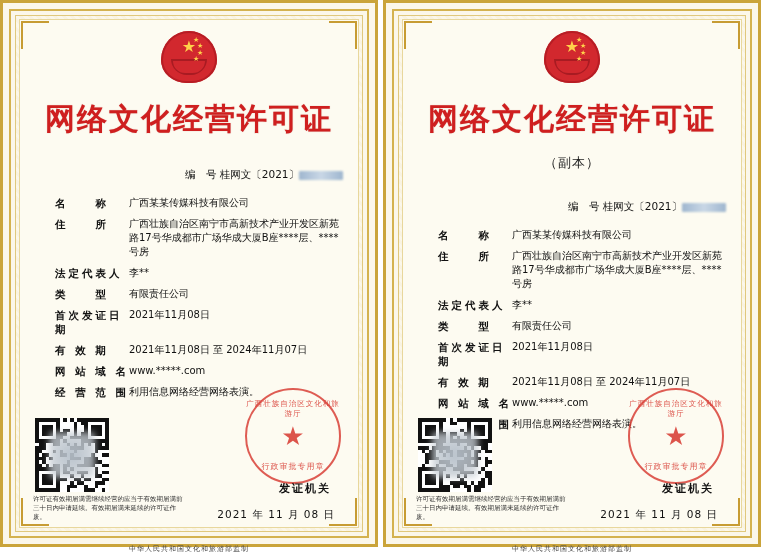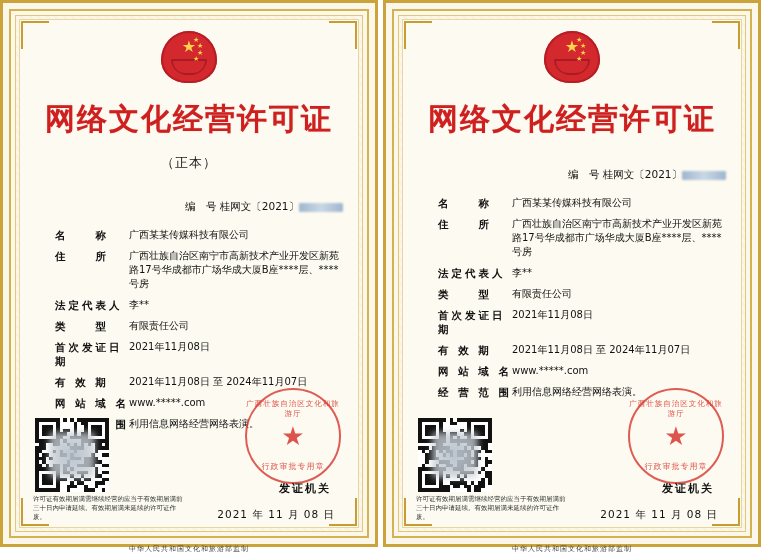--- a/index.html
+++ b/index.html
@@ -295,21 +295,20 @@
           <div class="bigstar">★</div>
           <div class="smallstars">
             <span style="left:28px;top:0px;">★</span>
             <span style="left:32px;top:6px;">★</span>
             <span style="left:32px;top:13px;">★</span>
             <span style="left:28px;top:19px;">★</span>
           </div>
         </div>
 
         <div class="title">网络文化经营许可证</div>
-        <div class="subtitle">（正本）</div>
 
         <div class="serial">
           <span>编　号</span>
           <span>桂网文〔2021〕</span><span class="redacted"></span>
         </div>
 
         <div class="fields">
           <div class="field">
             <div class="field-label">名　　称</div>
             <div class="field-value">广西某某传媒科技有限公司</div>
@@ -832,20 +831,21 @@
           <div class="bigstar">★</div>
           <div class="smallstars">
             <span style="left:28px;top:0px;">★</span>
             <span style="left:32px;top:6px;">★</span>
             <span style="left:32px;top:13px;">★</span>
             <span style="left:28px;top:19px;">★</span>
           </div>
         </div>
 
         <div class="title">网络文化经营许可证</div>
+        <div class="subtitle">（副本）</div>
 
         <div class="serial">
           <span>编　号</span>
           <span>桂网文〔2021〕</span><span class="redacted"></span>
         </div>
 
         <div class="fields">
           <div class="field">
             <div class="field-label">名　　称</div>
             <div class="field-value">广西某某传媒科技有限公司</div>

